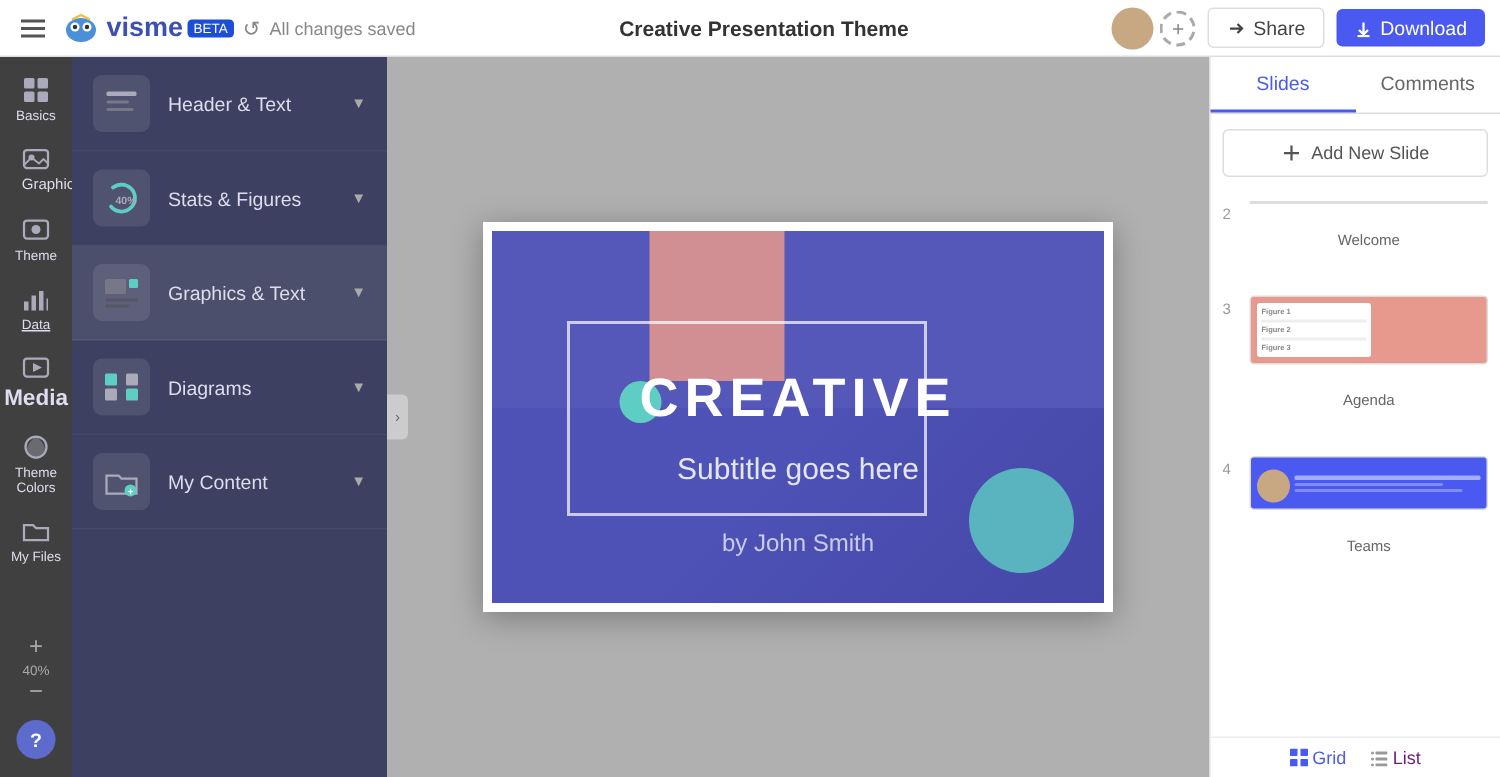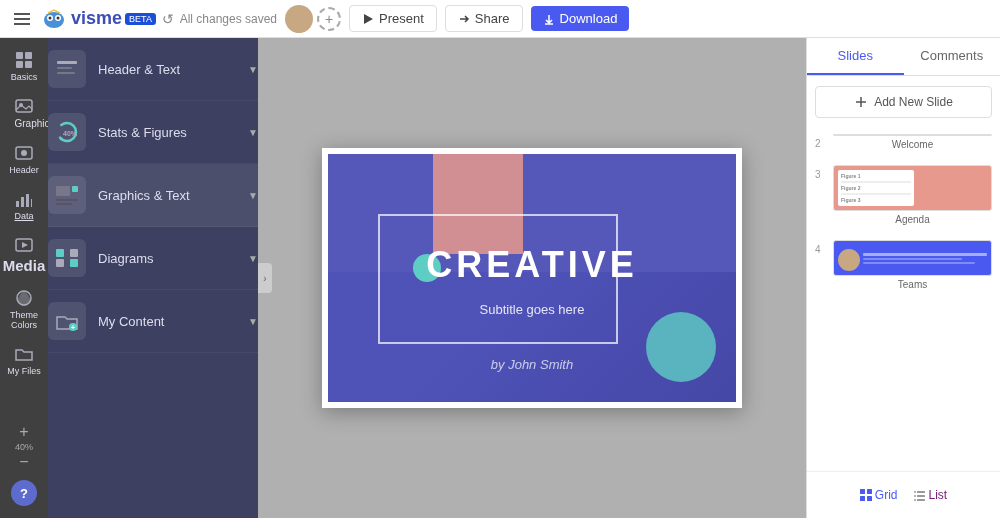--- a/index.html
+++ b/index.html
@@ -75,21 +75,21 @@
       background: #3d4060;
       display: flex;
       flex-direction: column;
       overflow-y: auto;
       flex-shrink: 0;
     }
     .panel-item {
       display: flex;
       align-items: center;
       gap: 12px;
-      padding: 12px 0;
+      padding: 12px 14px;
       cursor: pointer;
       border-bottom: 1px solid rgba(255,255,255,0.05);
       position: relative;
     }
     .panel-item-icon { width: 38px; height: 38px; background: rgba(255,255,255,0.1); border-radius: 6px; display: flex; align-items: center; justify-content: center; flex-shrink: 0; }
     .panel-item-label { color: #dde; font-size: 13px; font-weight: 500; flex: 1; }
     .panel-item-chevron { color: #aaa; font-size: 10px; }
 
     
     .canvas-area {
@@ -110,22 +110,22 @@
       box-shadow: 0 4px 20px rgba(0,0,0,0.3);
       overflow: hidden;
     }
     
     .slide-bg { position: absolute; inset: 0; background: #5558b8; }
     .slide-pink-rect { position: absolute; top: 0; left: 105px; width: 90px; height: 100px; background: #e8998d; opacity: 0.85; }
     .slide-teal-circle { position: absolute; bottom: 20px; right: 20px; width: 70px; height: 70px; border-radius: 50%; background: #5ecec4; opacity: 0.8; }
     .slide-small-teal { position: absolute; top: 100px; left: 85px; width: 28px; height: 28px; border-radius: 50%; background: #5ecec4; }
     .slide-white-rect { position: absolute; top: 60px; left: 50px; width: 240px; height: 130px; border: 2px solid rgba(255,255,255,0.7); background: transparent; }
     .slide-title { position: absolute; top: 90px; left: 0; right: 0; text-align: center; font-size: 36px; font-weight: 900; color: white; letter-spacing: 4px; font-family: Arial, sans-serif; }
-    .slide-subtitle { position: absolute; top: 148px; left: 0; right: 0; text-align: center; font-size: 13px; color: rgba(255,255,255,0.85); }
-    .slide-author { position: absolute; bottom: 30px; left: 0; right: 0; text-align: center; font-size: 13px; color: rgba(255,255,255,0.7); font-style: italic; }
+    .slide-subtitle { position: absolute; top: 148px; left: 0; right: 0; text-align: center; font-size: 20px; color: rgba(255,255,255,0.85); }
+    .slide-author { position: absolute; bottom: 30px; left: 0; right: 0; text-align: center; font-size: 16px; color: rgba(255,255,255,0.7); }
     .slide-photo-bg { position: absolute; bottom: 0; left: 0; right: 0; height: 130px; background: linear-gradient(135deg, #4a4db5 40%, #3a3d9a 100%); opacity: 0.6; }
 
     
     .collapse-arrow {
       position: absolute;
       left: 0;
       top: 50%;
       transform: translateY(-50%);
       width: 14px;
       height: 30px;
@@ -189,28 +189,28 @@
       flex: 1;
       height: 70px;
       border-radius: 3px;
       overflow: hidden;
       border: 1px solid #ddd;
       display: flex;
       align-items: center;
       justify-content: center;
       position: relative;
     }
-    .slide-label { font-size: 10px; color: #666; text-align: center; padding: 3px 0; }
+    .slide-label { font-size: 10px; color: #666; text-align: center; padding: 19px 0; }
 
     .right-bottom-bar {
       display: flex;
       justify-content: center;
       align-items: center;
       gap: 16px;
-      padding: 16px;
+      padding: 6px;
       border-top: 1px solid #eee;
     }
     .view-btn { cursor: pointer; color: #701a75; font-size: 12px; display: flex; align-items: center; gap: 3px; }
     .view-btn.active { color: #4a5af0; }
   </style>
 </head>
 <body>
 
 <div class="header">
   <div class="header-left">
@@ -228,37 +228,32 @@
         <circle cx="18" cy="10" r="1.5" fill="#333"></circle>
         <path d="M8 5 L14 2 L20 5" stroke="#f0c040" stroke-width="1.5" fill="none"></path>
       </svg>
       <span class="logo-text">visme</span>
       <span class="beta-badge">BETA</span>
     </div>
     <span class="refresh-icon">↺</span>
     <span class="saved-text">All changes saved</span>
   </div>
 
+  <div class="header-title">Creative Presentation Theme</div>
 
   <div class="header-actions">
     <div class="avatar-container">
       <div class="avatar">
         <svg viewBox="0 0 28 28" width="28" height="28">
             <circle cx="14" cy="10" r="5" fill="#c8a882"></circle>
             <ellipse cx="14" cy="22" rx="9" ry="6" fill="#c8a882"></ellipse>
           </svg>
       </div>
       <div class="add-user-btn">+</div>
     </div>
-    <button class="present-btn">
-      <svg width="12" height="12" viewBox="0 0 12 12">
-          <polygon points="2,1 11,6 2,11" fill="#444"></polygon>
-        </svg>
-      <span>Present</span>
-    </button>
     <button class="share-btn">
       <svg width="12" height="12" viewBox="0 0 12 12">
           <path d="M2 6 L10 6 M7 3 L10 6 L7 9" stroke="#444" stroke-width="1.5" fill="none"></path>
         </svg>
       <span>Share</span>
     </button>
     <button class="download-btn">
       <svg width="12" height="12" viewBox="0 0 12 12">
           <path d="M6 2 L6 9 M3 7 L6 10 L9 7" stroke="white" stroke-width="1.5" fill="none"></path>
           <path d="M2 11 L10 11" stroke="white" stroke-width="1.5"></path>
@@ -286,21 +281,21 @@
         <circle cx="7" cy="9" r="2" fill="#aab"></circle>
         <path d="M2 14 L7 9 L12 13 L15 10 L18 13" stroke="#aab" stroke-width="1.2" fill="none"></path>
       </svg>
       <span style="color:#dde;font-size:10px;margin-left:21px;">Graphics</span>
     </div>
     <div class="sidebar-item-left">
       <svg viewBox="0 0 20 20" fill="none">
         <rect x="2" y="4" width="16" height="12" rx="2" stroke="#aab" stroke-width="1.5"></rect>
         <circle cx="10" cy="10" r="3" fill="#aab"></circle>
       </svg>
-      <span style="color:#dde;font-size:9px;">Header</span>
+      <span style="color:#dde;font-size:9px;">Theme</span>
     </div>
     <div class="sidebar-item-left">
       <svg viewBox="0 0 20 20" fill="none">
         <rect x="2" y="12" width="3" height="6" fill="#aab"></rect>
         <rect x="7" y="8" width="3" height="10" fill="#aab"></rect>
         <rect x="12" y="5" width="3" height="13" fill="#aab"></rect>
         <rect x="17" y="10" width="1" height="8" fill="#aab"></rect>
       </svg>
       <span style="color:#dde;font-size:9px;text-decoration:underline;">Data</span>
     </div>

